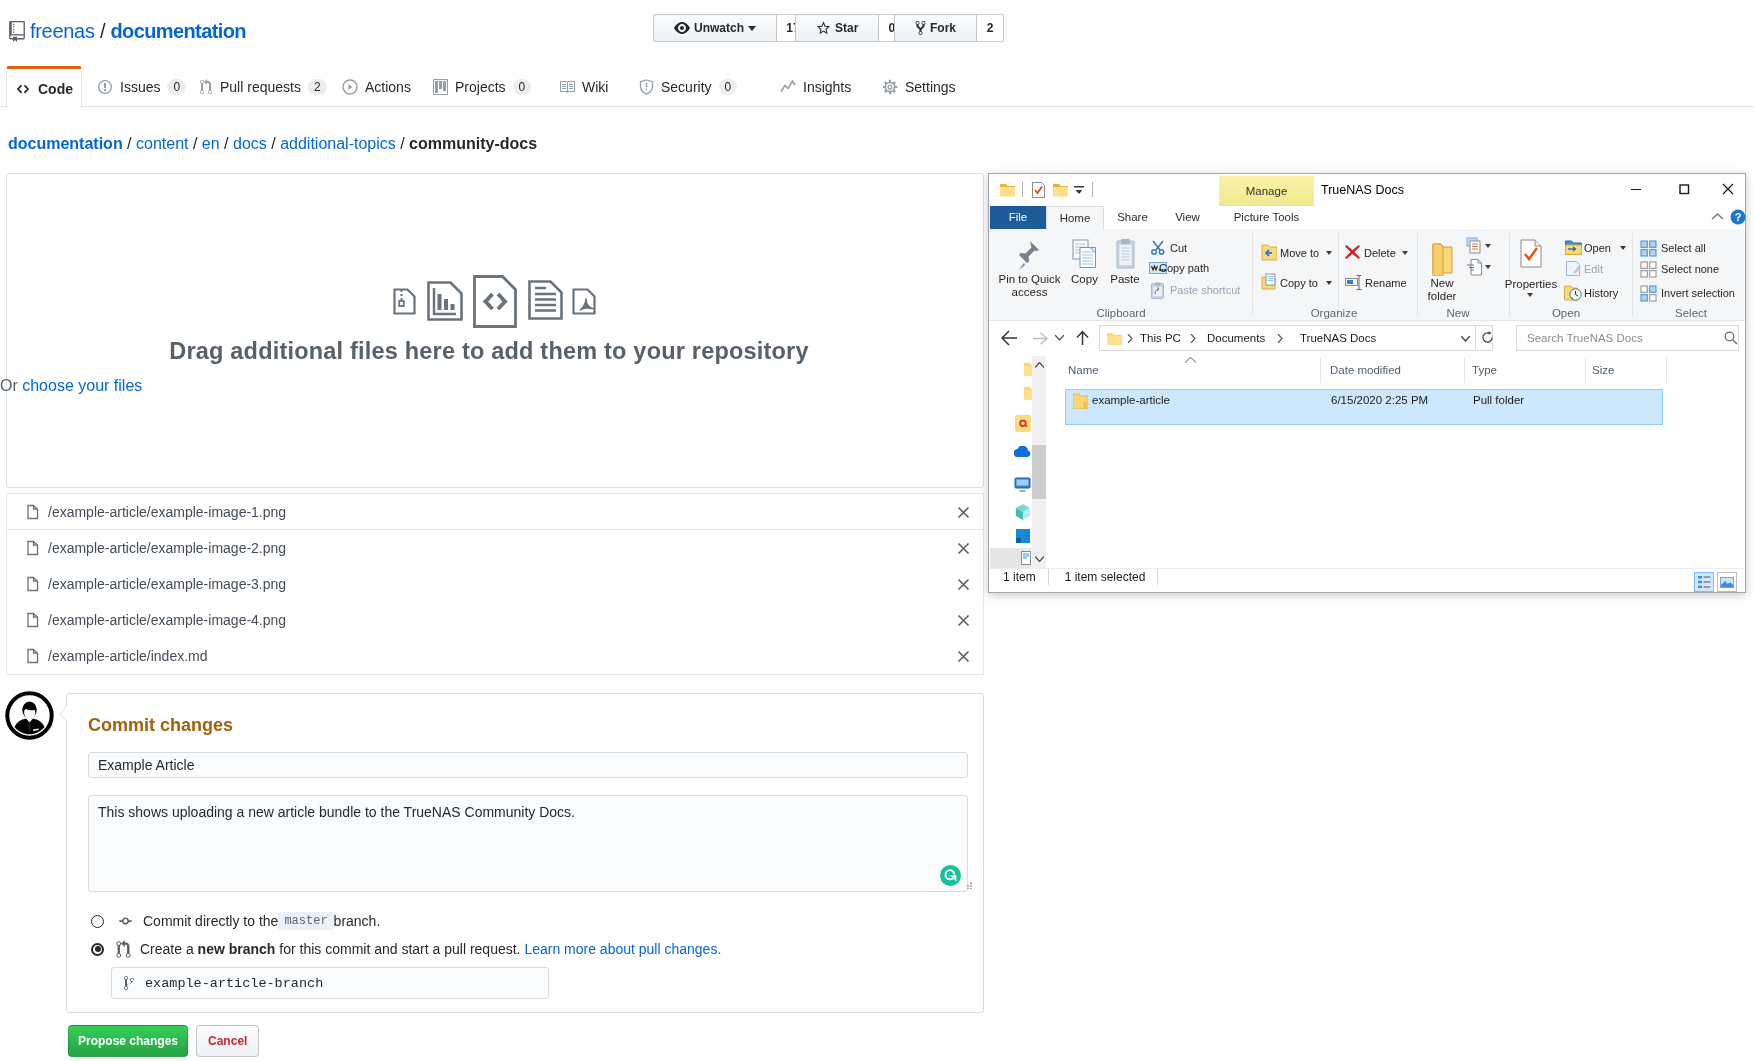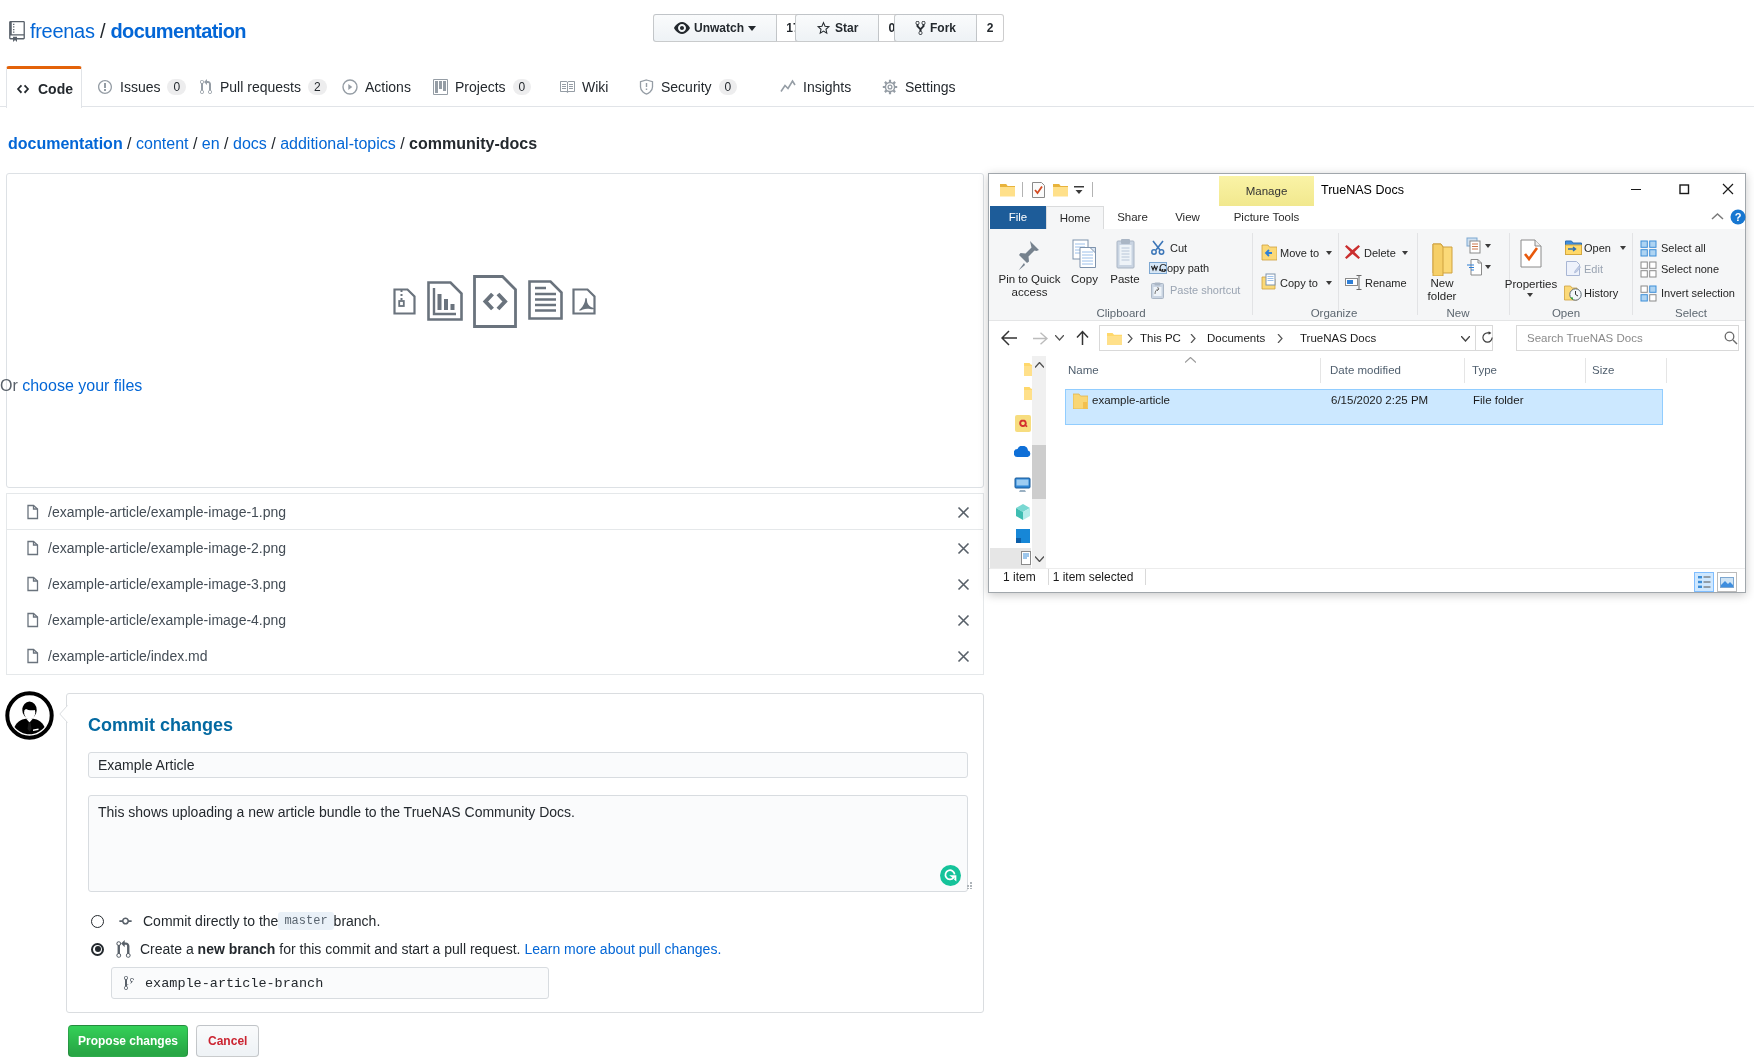--- a/index.html
+++ b/index.html
@@ -25,21 +25,21 @@
 #uphead{position:absolute;left:0;top:338px;width:978px;text-align:center;font-size:23.5px;font-weight:600;color:#586069;letter-spacing:.2px}
 #upsub{position:absolute;left:0;top:377px;width:978px;text-align:left;font-size:16px;color:#586069}
 
 .frow{position:absolute;left:6px;width:978px;height:37px;border:1px solid #e5e8ea;border-top:none;background:#fff;display:flex;align-items:center}
 .frow.first{border-top:1px solid #e5e8ea}
 .frow .fic{margin-left:19px}
 .frow .fname{margin-left:9px;font-size:14px;color:#444d56}
 .frow .fx{position:absolute;right:12px;top:11px}
 
 #cbox{position:absolute;left:66px;top:693px;width:918px;height:320px;border:1px solid #dadde0;border-radius:3px;background:#fff}
-#ctitle{position:absolute;left:21px;top:21px;font-size:18px;font-weight:600;color:#0369a1}
+#ctitle{position:absolute;left:21px;top:21px;font-size:18px;font-weight:600;color:#a16207}
 .ginput{position:absolute;border:1px solid #d8dce0;border-radius:3px;background:#fafbfc;font-size:14px;color:#24292e;display:flex;align-items:center}
 #cinput1{left:21px;top:58px;width:880px;height:26px;padding-left:9px}
 #ctext{left:21px;top:101px;width:880px;height:97px;align-items:flex-start;padding:8px 9px}
 .rrow{position:absolute;left:24px;height:20px;display:flex;align-items:center;font-size:14px;color:#24292e}
 .radio{width:13px;height:13px;border:1px solid #24292e;border-radius:50%;background:#fff;margin-right:12px;flex:none}
 .radio.sel{border:2px solid #24292e;position:relative}
 .radio.sel::after{content:"";position:absolute;left:1.5px;top:1.5px;width:6px;height:6px;background:#24292e;border-radius:50%}
 .chip{font-family:"Liberation Mono",monospace;font-size:12px;background:#eaf1f8;color:#5a6570;border-radius:3px;padding:2px 6px;margin:0 0}
 #binput{left:44px;top:273px;width:438px;height:32px;background:#fafbfc;font-family:"Liberation Mono",monospace;font-size:13.5px}
 #gbtns{position:absolute;left:68px;top:1025px;display:flex;gap:8px}
@@ -102,20 +102,21 @@
   <div class="tab" style="left:882px"><svg width="16" height="16" viewBox="0 0 16 16">
           <circle cx="8" cy="8" r="4.6" fill="none" stroke="#959da5" stroke-width="1.5"></circle>
           <circle cx="8" cy="8" r="1.9" fill="none" stroke="#959da5" stroke-width="1.3"></circle>
           <g stroke="#959da5" stroke-width="2.2">
             <path d="M8 .8v2.4M8 12.8v2.4M.8 8h2.4M12.8 8h2.4M2.9 2.9l1.7 1.7M11.4 11.4l1.7 1.7M2.9 13.1l1.7-1.7M11.4 4.6l1.7-1.7"></path>
           </g>
         </svg>Settings</div>
 </div>
 <div id="crumb"><a class="blue" style="font-weight:700" href="#">documentation</a><span class="sep"> / </span><a class="blue" href="#">content</a><span class="sep"> / </span><a class="blue" href="#">en</a><span class="sep"> / </span><a class="blue" href="#">docs</a><span class="sep"> / </span><a class="blue" href="#">additional-topics</a><span class="sep"> / </span><span style="font-weight:700">community-docs</span></div>
 <div id="upbox"></div>
+<div id="uphead">Drag additional files here to add them to your repository</div>
 <div id="upsub">Or <a class="blue" href="#">choose your files</a></div>
 </div>
 
 <svg class="abs" style="left:393px;top:288px" width="23" height="27" viewBox="0 0 23 27">
     <path d="M1.5 1.5h13l7 7v17h-20z" fill="#fff" stroke="#6a737d" stroke-width="2.2"></path>
     <path d="M8.5 2v2m0 2v2m0 2v2" stroke="#6a737d" stroke-width="2" stroke-dasharray="2 2"></path>
     <rect x="6.2" y="13" width="4.6" height="5" fill="none" stroke="#6a737d" stroke-width="1.8"></rect>
   </svg>
 <svg class="abs" style="left:427px;top:281px" width="36" height="40" viewBox="0 0 36 40">
     <path d="M1.5 1.5h22l11 11v26h-33z" fill="#fff" stroke="#6a737d" stroke-width="2.6"></path>
@@ -524,21 +525,21 @@
       <div class="hline" style="left:536px"></div>
       <div class="hline" style="left:617px"></div>
   </div>
   <div id="selrow">
     <svg class="abs" style="left:7px;top:3px" width="15" height="16" viewBox="0 0 15 16">
         <path d="M0 1h6l1.5 2H15v13H0z" fill="#f9d674" stroke="#dfb54e" stroke-width=".8"></path>
         <path d="M10 9h4v7h-4z" fill="#f3c04e"></path>
       </svg>
     <div class="abs" style="left:26px;top:4px;color:#1b1b1b">example-article</div>
     <div class="abs" style="left:265px;top:4px;color:#1b1b1b">6/15/2020 2:25 PM</div>
-    <div class="abs" style="left:407px;top:4px;color:#1b1b1b">File folder</div>
+    <div class="abs" style="left:407px;top:4px;color:#1b1b1b">Pull folder</div>
   </div>
   <div class="abs" style="left:0;top:182px;width:43px;height:212px;overflow:hidden">
   <svg class="navico" style="left:35px;top:6px" width="15" height="14" viewBox="0 0 15 14">
         <path d="M0 1h5.5l1.5 1.7H15V14H0z" fill="#ffd86b"></path>
         <rect x="0" y="4" width="15" height="10" fill="#ffe08a"></rect>
       </svg>
   <svg class="navico" style="left:35px;top:30px" width="15" height="14" viewBox="0 0 15 14">
         <path d="M0 1h5.5l1.5 1.7H15V14H0z" fill="#ffd86b"></path>
         <rect x="0" y="4" width="15" height="10" fill="#ffe08a"></rect>
       </svg>
@@ -572,21 +573,21 @@
     <svg class="abs" style="left:3px;top:200px" width="9" height="6">
         <path d="M0 .5L4.5 5.5 9 .5" fill="none" stroke="#505050" stroke-width="1.3"></path>
       </svg>
   </div>
   <div class="abs" style="left:1px;top:374px;width:41px;height:20px;background:#e6e6e6"></div>
   <svg class="abs" style="left:32px;top:377px" width="10" height="14" viewBox="0 0 10 14">
       <rect x=".5" y=".5" width="9" height="13" fill="#fff" stroke="#8a8a8a"></rect>
       <path d="M2 3h6M2 5h6M2 7h4" stroke="#3c8ed8"></path>
     </svg>
   <div id="statusbar">
-    <span style="margin-left:14px">1 item</span><span class="vsep" style="margin-left:12px"></span><span style="margin-left:4px">1 item selected</span><span class="vsep" style="margin-left:12px"></span>
+    <span style="margin-left:14px">1 item</span><span class="vsep" style="margin-left:12px"></span><span style="margin-left:16px">1 item selected</span><span class="vsep" style="margin-left:12px"></span>
   </div>
   <div class="abs" style="left:705px;top:398px;width:20px;height:20px;background:#cfe8ff;border:1px solid #7fbdff">
       <svg style="position:absolute;left:3px;top:3px" width="13" height="12" viewBox="0 0 13 12">
         <rect x="0" y="0" width="4" height="2.4" fill="#3c8ed8"></rect>
         <rect x="0" y="4.8" width="4" height="2.4" fill="#3c8ed8"></rect>
         <rect x="0" y="9.6" width="4" height="2.4" fill="#3c8ed8"></rect>
         <path d="M5.5 1h7M5.5 6h7M5.5 11h7" stroke="#555"></path>
       </svg>
     </div>
   <div class="abs" style="left:728px;top:398px;width:20px;height:20px;background:#fff;border:1px solid #bbb">

